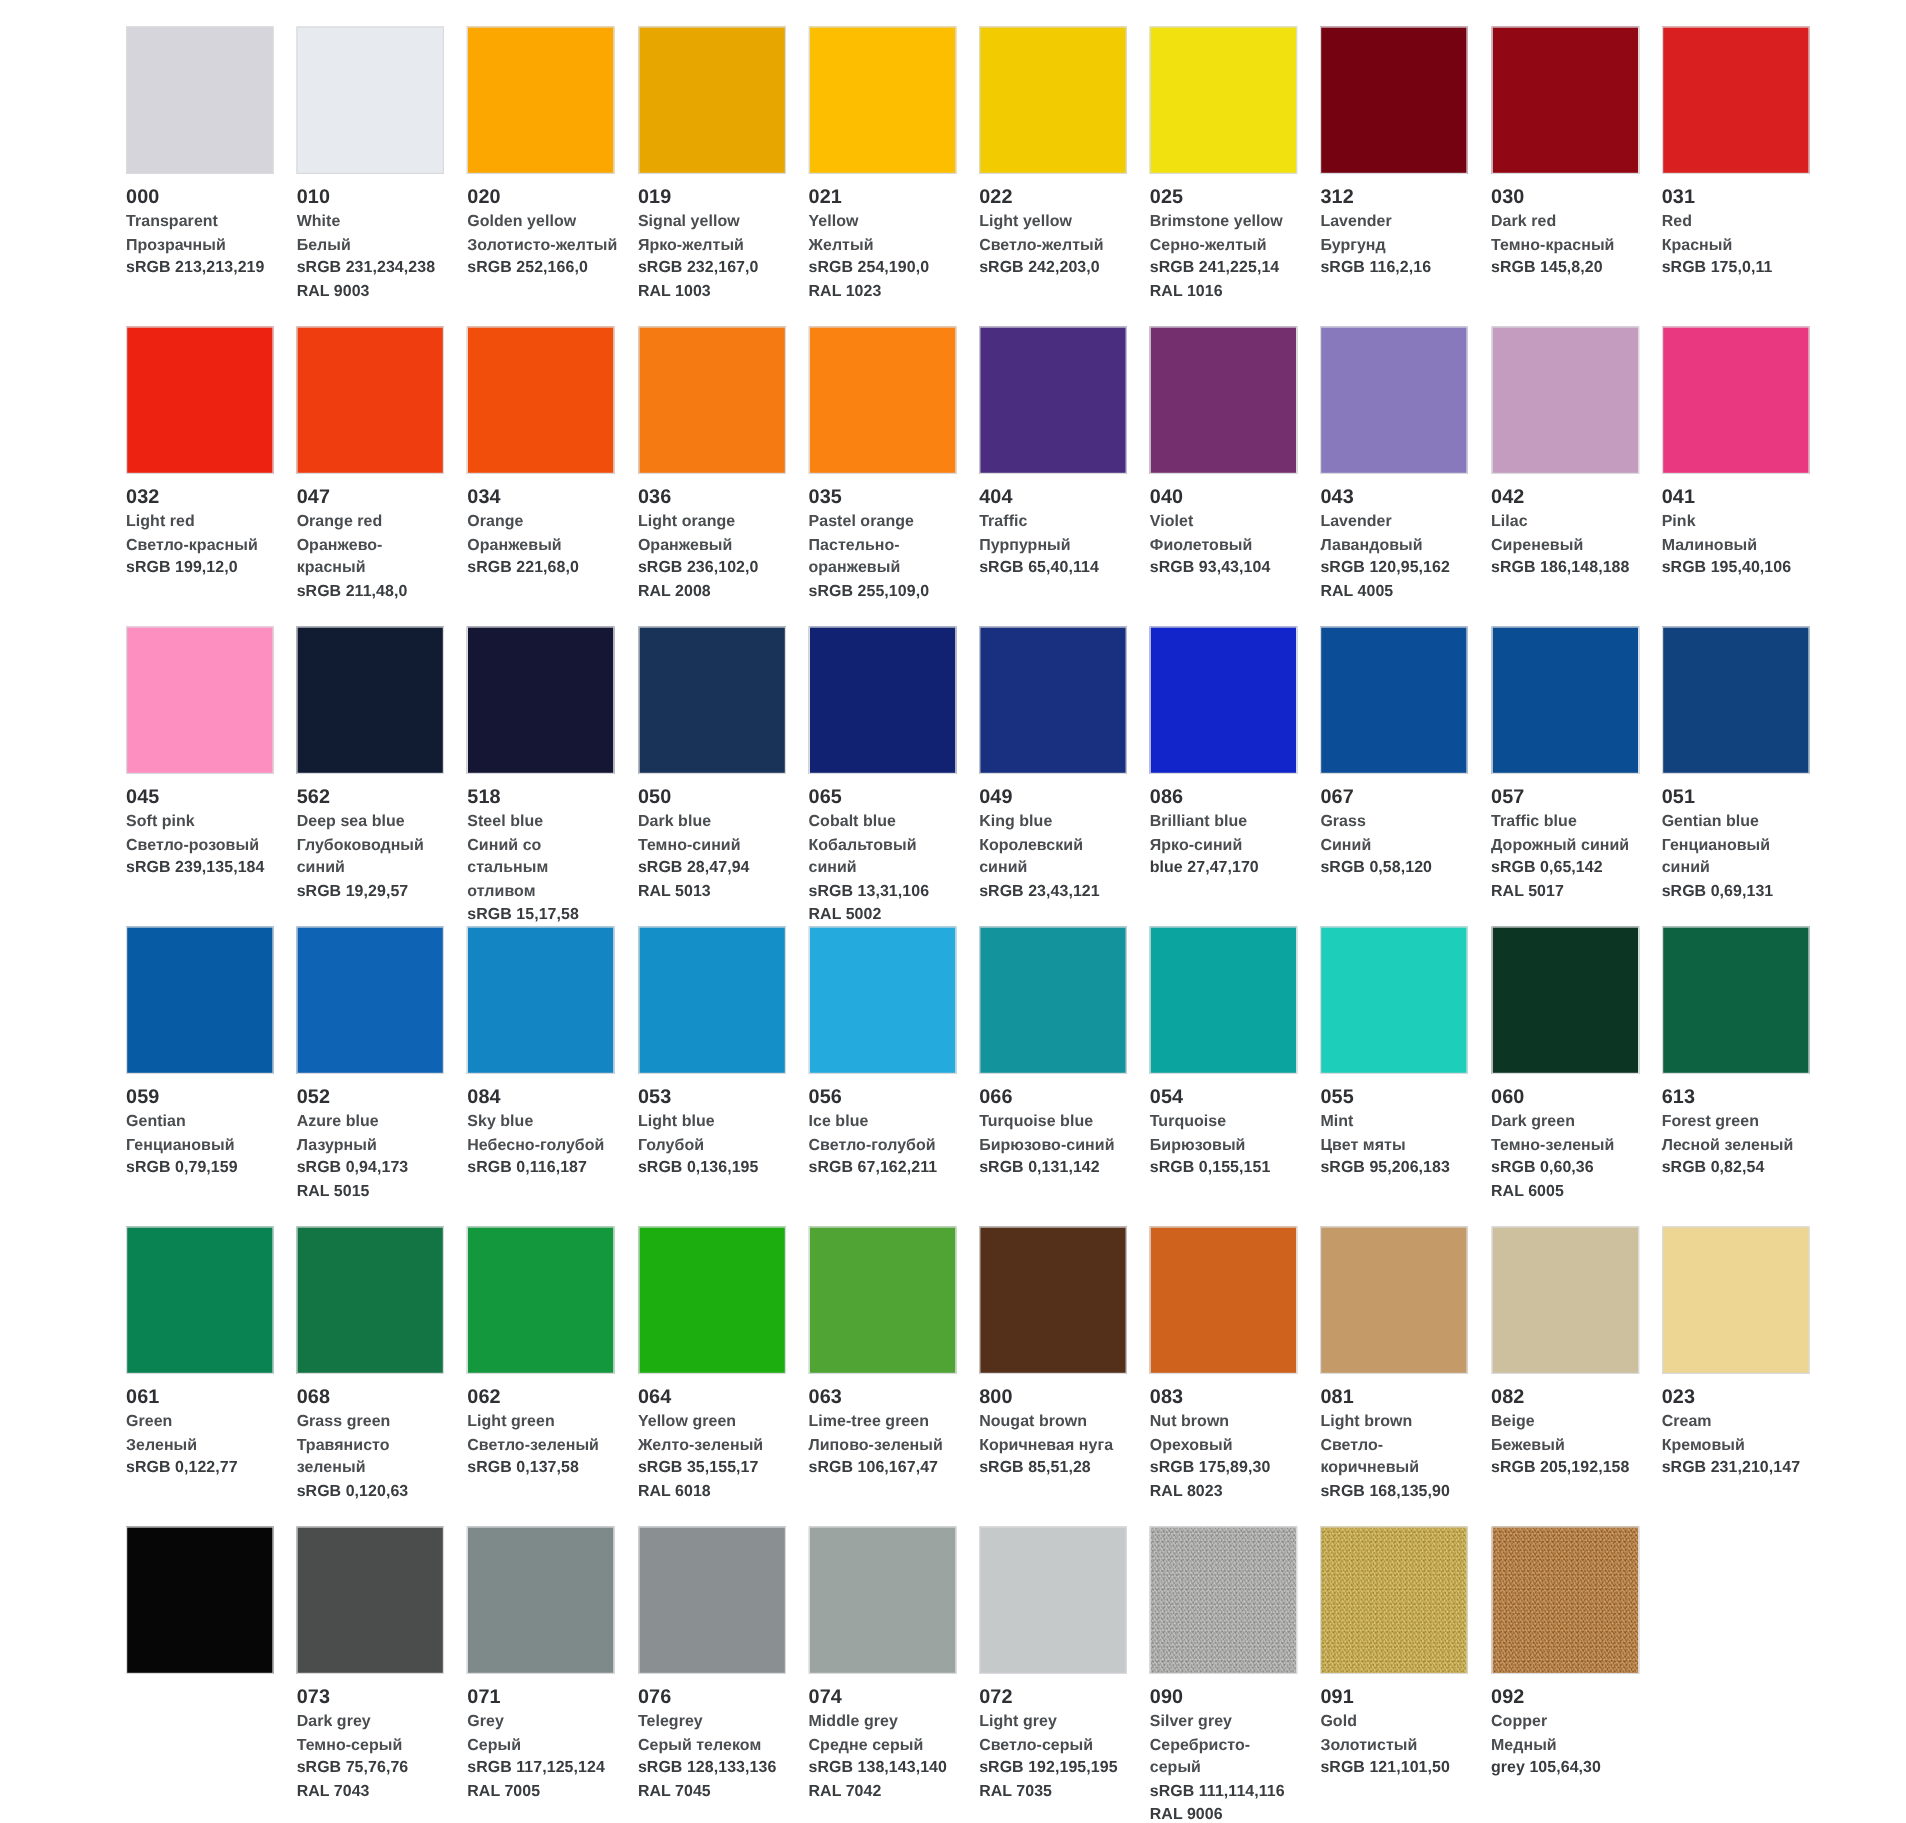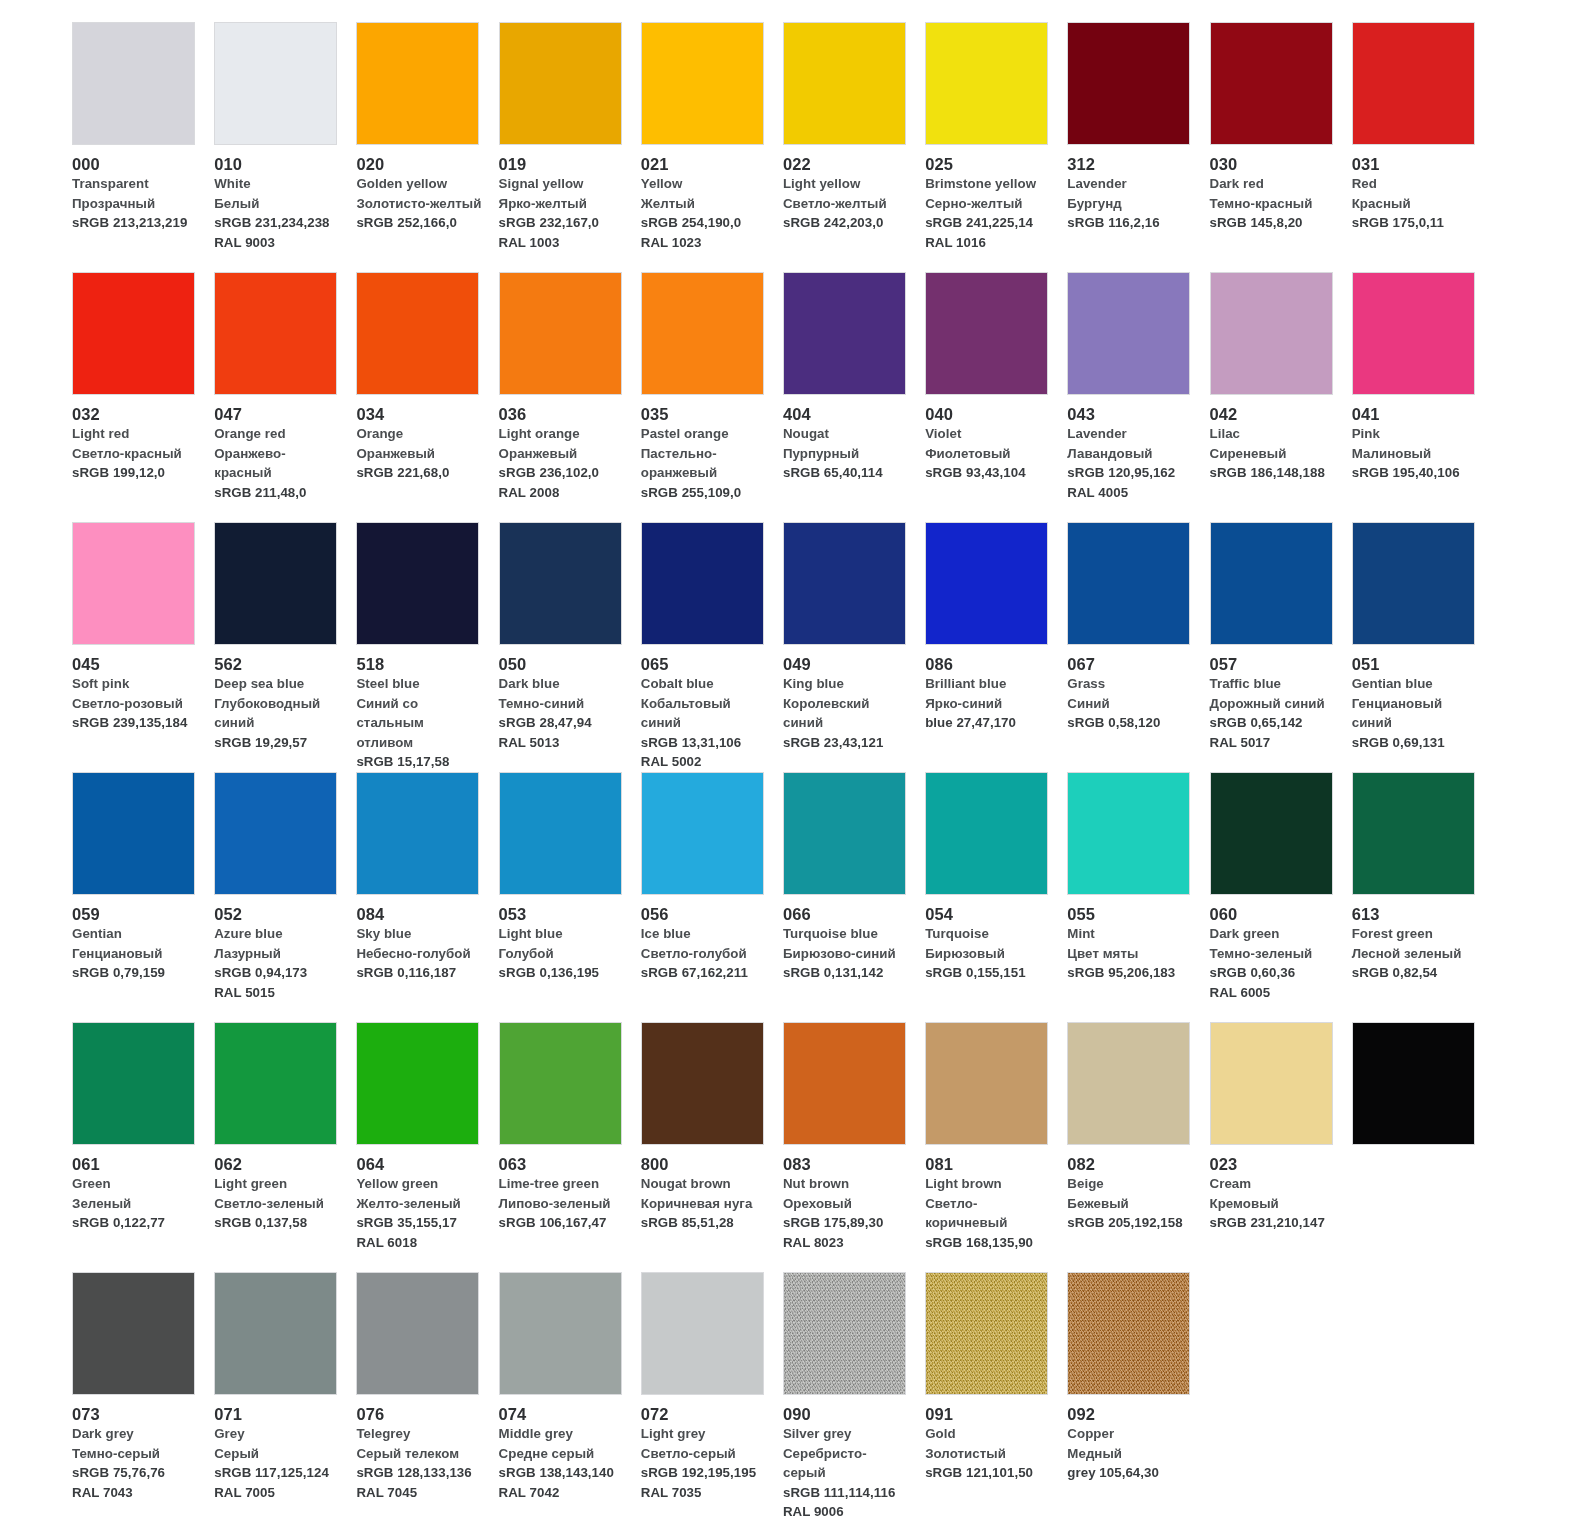--- a/index.html
+++ b/index.html
@@ -24,20 +24,21 @@
   .grid {
     display: grid;
     grid-template-columns: repeat(10, 142.2px);
     grid-auto-rows: 250px;
     row-gap: 0;
     column-gap: 0;
   }
   .cell {
     position: relative;
     width: 142.2px;
+    margin-left: 33px;
   }
   .swatch {
     width: 123px;
     height: 123px;
     border: 1px solid #d9dadd;
     background-clip: padding-box;
     position: relative;
     overflow: hidden;
   }
   .swatch.metallic::after {
@@ -238,21 +239,21 @@
       <div class="name-ru">Пастельно-оранжевый</div>
       <div class="srgb">sRGB 255,109,0</div>
       <div class="ral"></div>
     </div>
   </div>
 
   <div class="cell">
     <div class="swatch" style="background: rgb(75, 45, 127);"></div>
     <div class="info">
       <div class="code">404</div>
-      <div class="name-en">Nougat</div>
+      <div class="name-en">Traffic</div>
       <div class="name-ru">Пурпурный</div>
       <div class="srgb">sRGB 65,40,114</div>
       <div class="ral"></div>
     </div>
   </div>
 
   <div class="cell">
     <div class="swatch" style="background: rgb(116, 48, 110);"></div>
     <div class="info">
       <div class="code">040</div>
@@ -520,20 +521,30 @@
     <div class="swatch" style="background: rgb(10, 131, 82);"></div>
     <div class="info">
       <div class="code">061</div>
       <div class="name-en">Green</div>
       <div class="name-ru">Зеленый</div>
       <div class="srgb">sRGB 0,122,77</div>
       <div class="ral"></div>
     </div>
   </div>
 
+  <div class="cell">
+    <div class="swatch" style="background: rgb(19, 117, 67);"></div>
+    <div class="info">
+      <div class="code">068</div>
+      <div class="name-en">Grass green</div>
+      <div class="name-ru">Травянисто зеленый</div>
+      <div class="srgb">sRGB 0,120,63</div>
+      <div class="ral"></div>
+    </div>
+  </div>
 
   <div class="cell">
     <div class="swatch" style="background: rgb(19, 152, 62);"></div>
     <div class="info">
       <div class="code">062</div>
       <div class="name-en">Light green</div>
       <div class="name-ru">Светло-зеленый</div>
       <div class="srgb">sRGB 0,137,58</div>
       <div class="ral"></div>
     </div>

